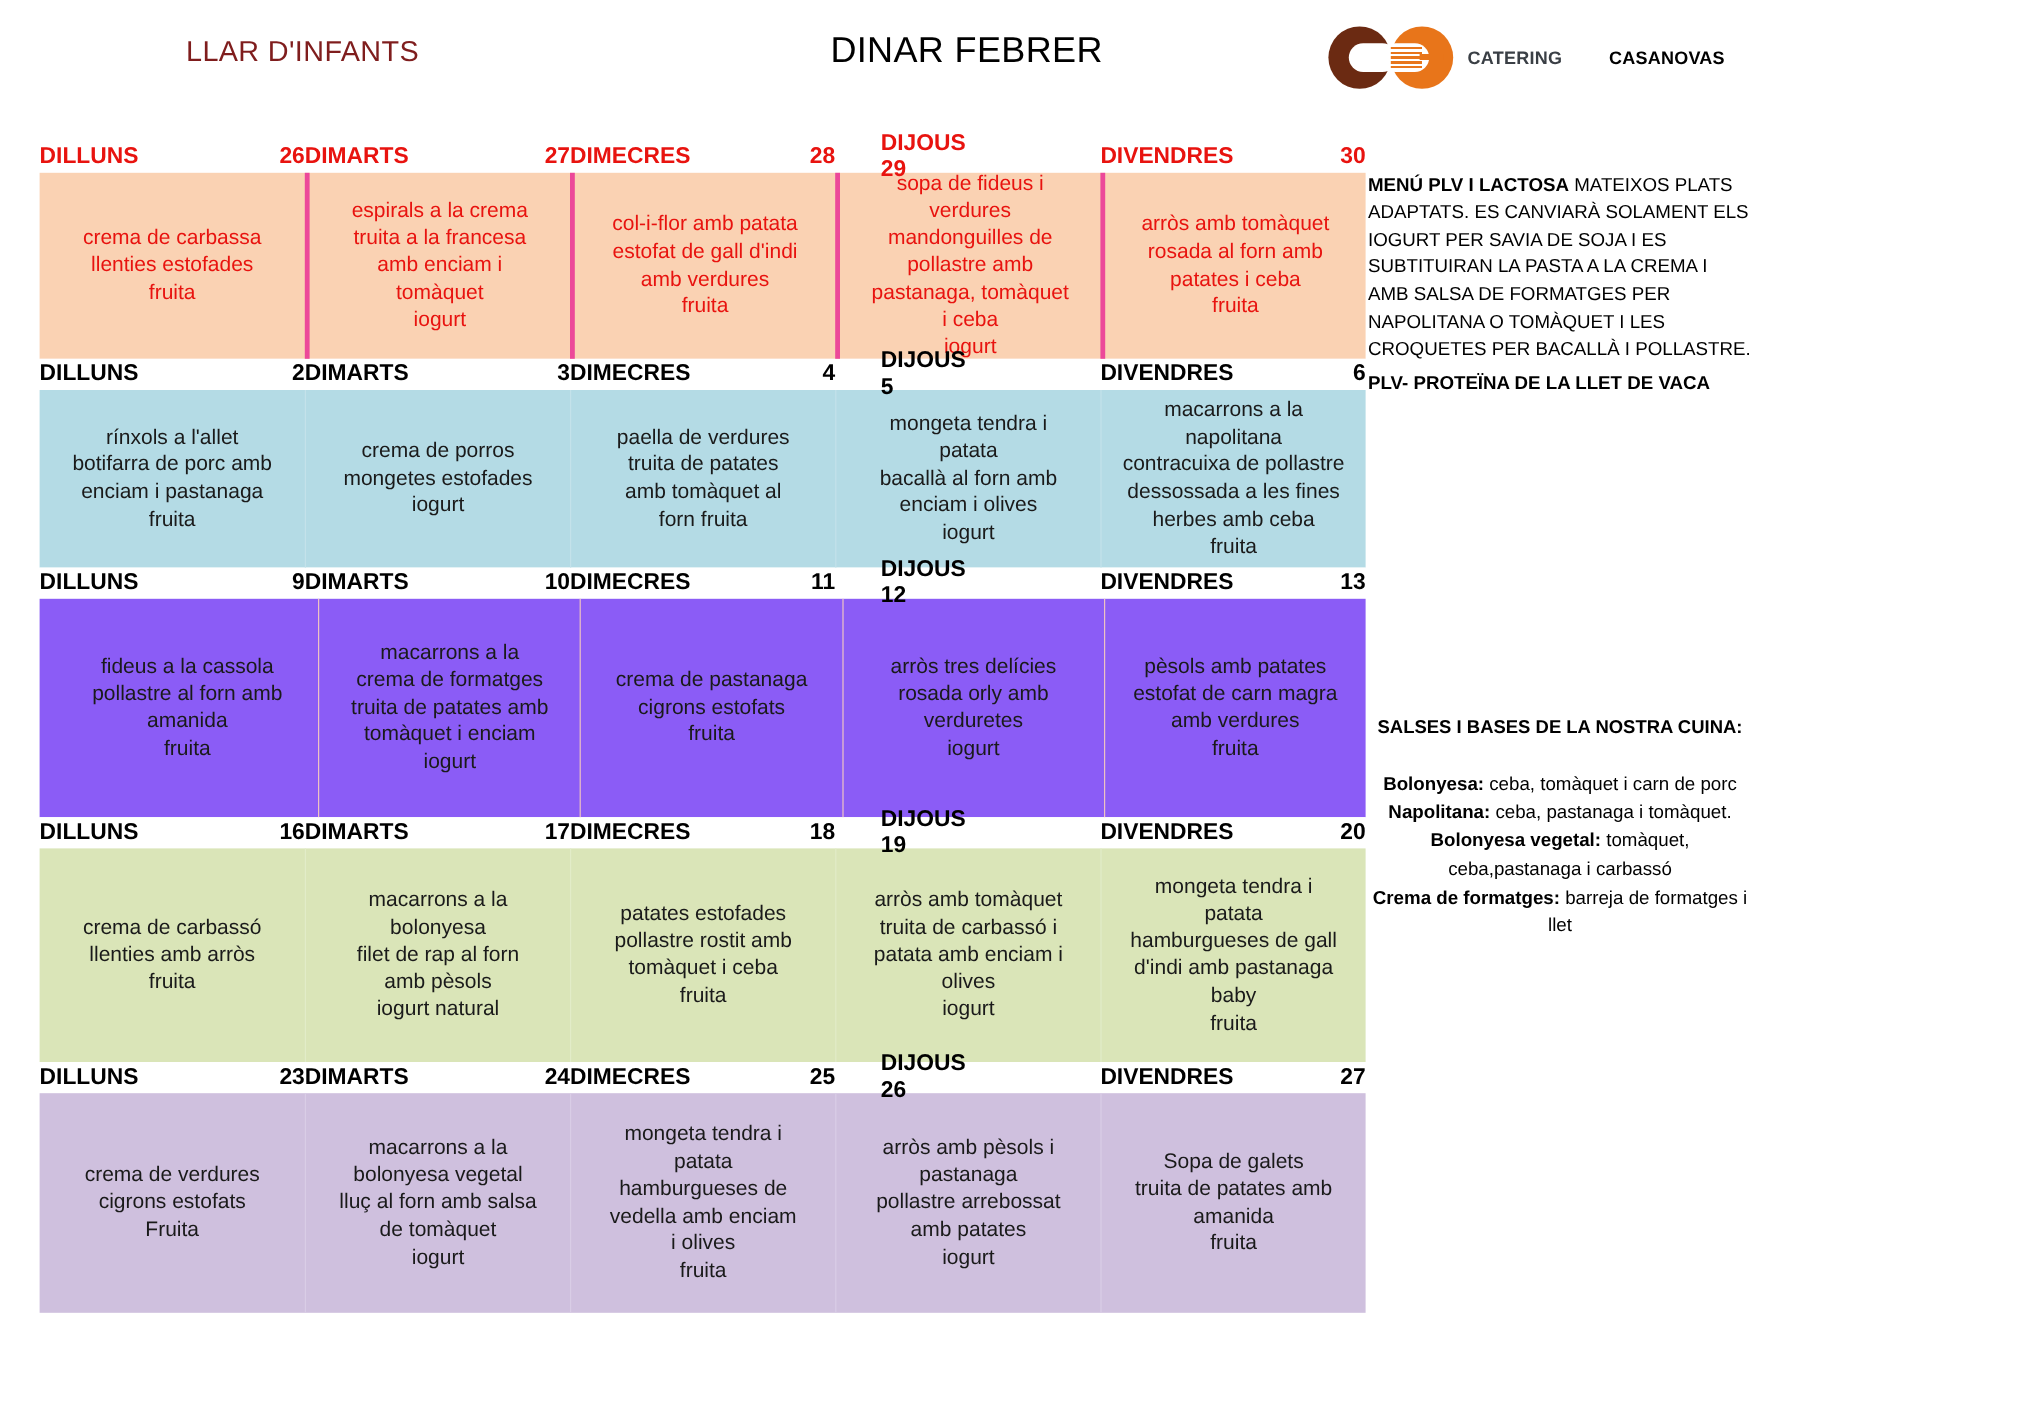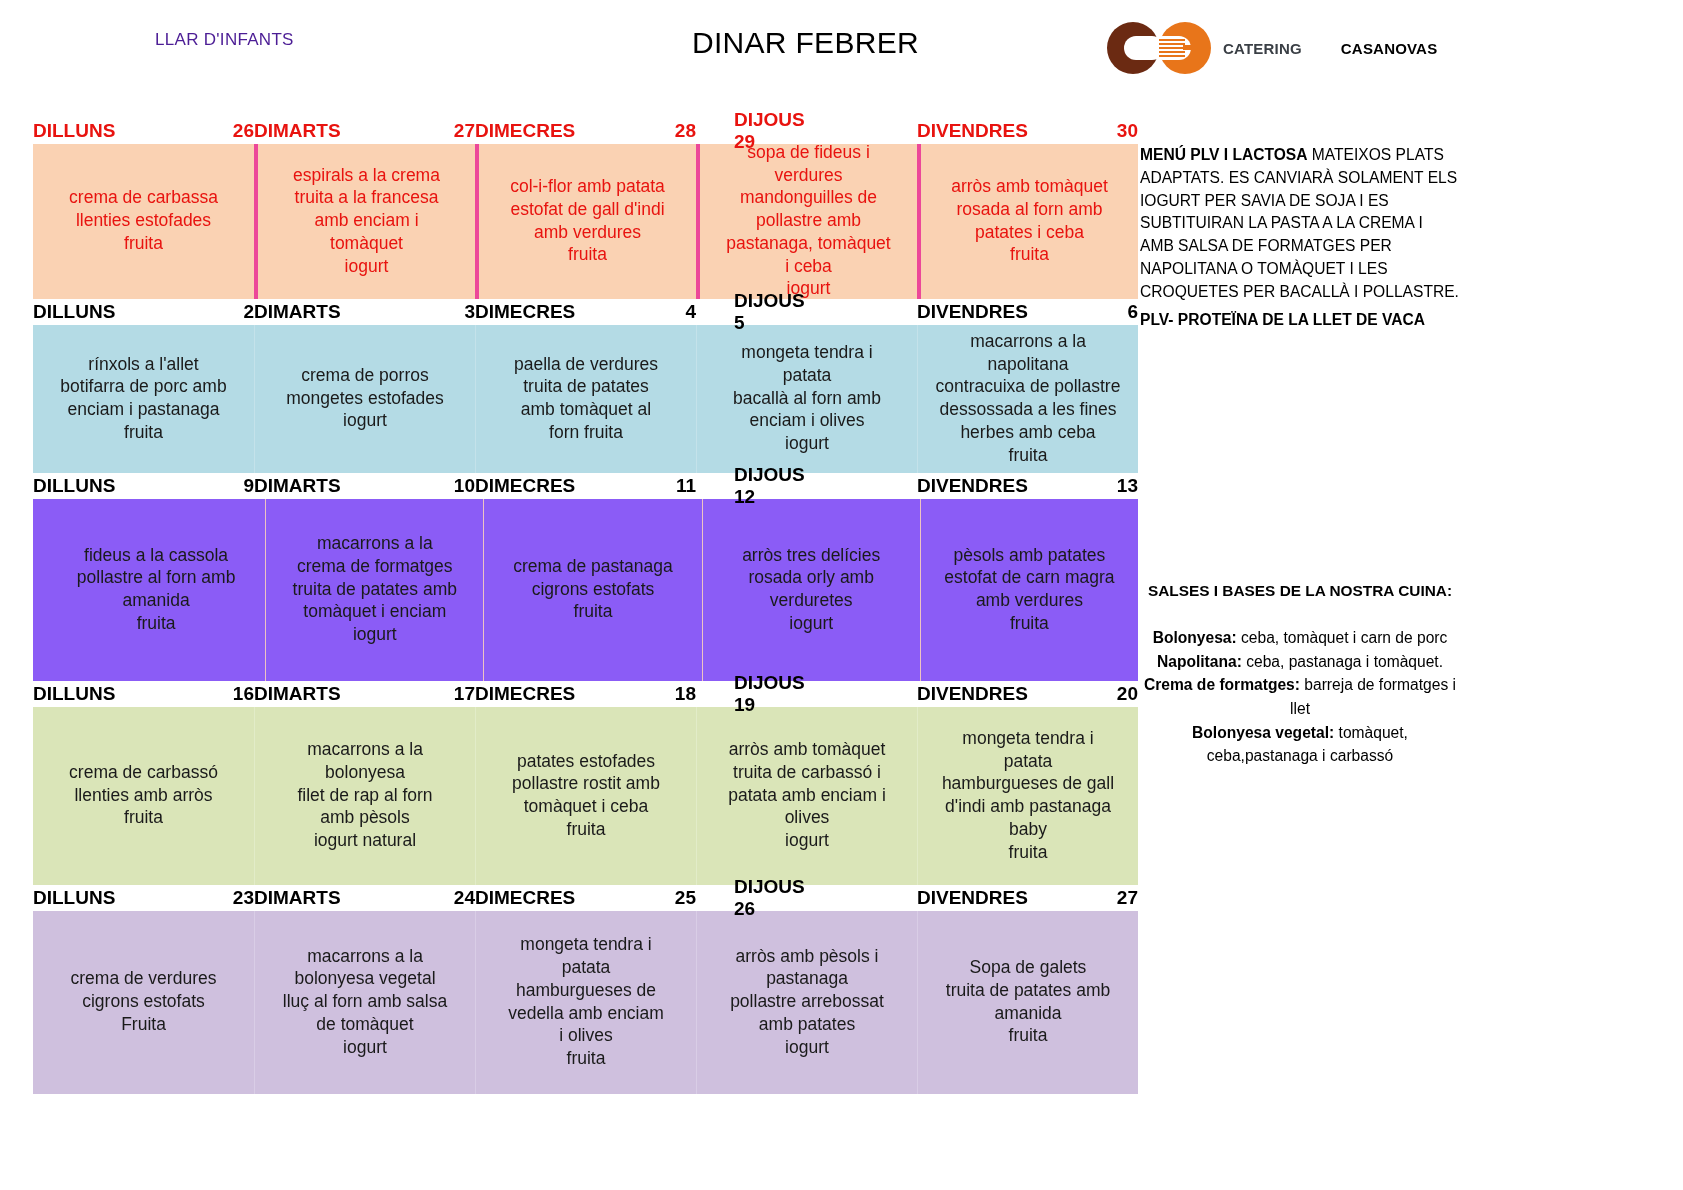--- a/index.html
+++ b/index.html
@@ -17,23 +17,23 @@
 
   
   .header {
     position: relative;
     height: 92px;
   }
   .hdr-left {
     position: absolute;
     left: 155px;
     top: 30px;
-    font-size: 17px;
+    font-size: 24px;
     font-weight: 400;
-    color: #4c1d95;
+    color: #7f1d1d;
     letter-spacing: 0.3px;
     text-align: right;
   }
   .hdr-center {
     position: absolute;
     left: 692px;
     top: 26px;
     font-size: 30px;
     font-weight: 400;
     color: #000;
@@ -188,20 +188,21 @@
     top: 582px;
     width: 320px;
     text-align: center;
   }
   .sauces-title {
     font-size: 15.4px;
     font-weight: bold;
     color: #000;
     margin-bottom: 26px;
     white-space: nowrap;
+    margin-top: 16px;
   }
   .sauce-line {
     font-size: 15.6px;
     line-height: 1.52;
     color: #000;
   }
   .sauce-line b { font-weight: bold; }
 </style>
 </head>
 <body>
@@ -511,16 +512,16 @@
     <b>MENÚ PLV I LACTOSA</b><span> MATEIXOS PLATS ADAPTATS. ES CANVIARÀ SOLAMENT ELS IOGURT PER SAVIA DE SOJA  I ES SUBTITUIRAN LA PASTA A LA CREMA  I AMB SALSA  DE FORMATGES  PER NAPOLITANA O TOMÀQUET I LES CROQUETES PER BACALLÀ I POLLASTRE.</span>
   </div>
   <div class="plv-foot">PLV- PROTEÏNA DE LA LLET DE VACA</div>
 </div>
 
 <div class="sauces">
   <div class="sauces-title">SALSES I BASES DE LA NOSTRA CUINA:</div>
   <div id="sauces-list">
       <div class="sauce-line"><b>Bolonyesa:</b><span> ceba, tomàquet i carn de porc</span></div>
       <div class="sauce-line"><b>Napolitana:</b><span> ceba, pastanaga  i tomàquet.</span></div>
+      <div class="sauce-line"><b>Bolonyesa vegetal:</b><span> tomàquet, ceba,pastanaga i carbassó</span></div>
       <div class="sauce-line"><b>Crema de formatges:</b><span> barreja de formatges i llet</span></div>
-      <div class="sauce-line"><b>Bolonyesa vegetal:</b><span> tomàquet, ceba,pastanaga i carbassó</span></div>
     </div>
 </div>
 
 </body></html>

